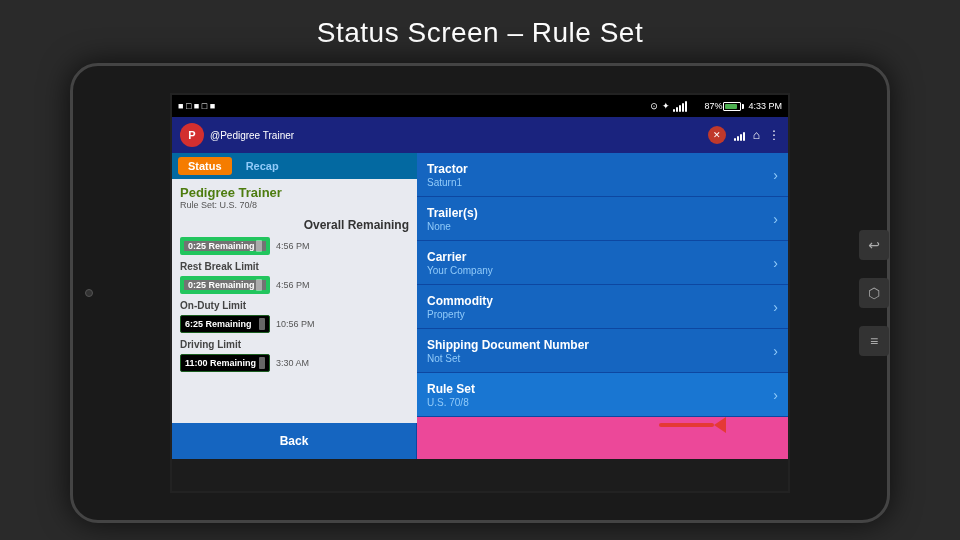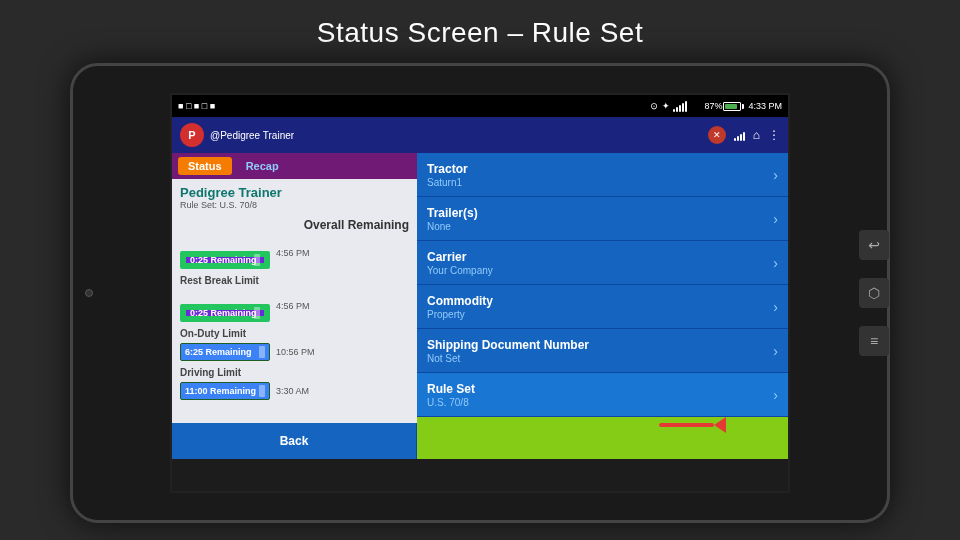--- a/index.html
+++ b/index.html
@@ -163,21 +163,21 @@
     
     .left-panel {
       width: 245px;
       background: #e8eaf0;
       padding: 0;
       flex-shrink: 0;
     }
 
     .tab-bar {
       display: flex;
-      background: #701a75;
+      background: #0369a1;
       padding: 4px 6px;
       gap: 4px;
     }
 
     .tab {
       padding: 3px 10px;
       border-radius: 3px;
       font-size: 11px;
       font-weight: bold;
       cursor: pointer;
@@ -194,21 +194,21 @@
     }
 
     .driver-info {
       padding: 6px 8px 4px;
       background: #e8eaf0;
     }
 
     .driver-name {
       font-size: 13px;
       font-weight: bold;
-      color: #0f766e;
+      color: #4d7c0f;
     }
 
     .driver-rule {
       font-size: 9px;
       color: #555;
     }
 
     .section-title {
       font-size: 12px;
       font-weight: bold;
@@ -231,27 +231,26 @@
       display: flex;
       align-items: center;
       padding: 0 4px;
       font-size: 9px;
       font-weight: bold;
       color: #fff;
       position: relative;
     }
 
     .gauge-red {
-      background: #6d28d9;
-      border: 6px solid #22c55e;
-      margin-top: 14px;
+      background: #737373;
+      border: 4px solid #22c55e;
     }
 
     .gauge-green {
-      background: #3b82f6;
+      background: #000000;
       border: 1px solid #1b5e20;
     }
 
     .gauge-indicator {
       position: absolute;
       right: 4px;
       width: 6px;
       height: 12px;
       background: rgba(255,255,255,0.4);
       border-radius: 1px;
@@ -289,21 +288,21 @@
       cursor: pointer;
     }
 
     .bottom-btn:first-child {
       border-right: 1px solid #0d47a1;
     }
 
     
     .right-panel {
       flex: 1;
-      background: #84cc16;
+      background: #ec4899;
       overflow: hidden;
     }
 
     .list-item {
       background: #1565c0;
       border-bottom: 1px solid #0d47a1;
       padding: 8px 10px;
       display: flex;
       align-items: center;
       justify-content: space-between;

